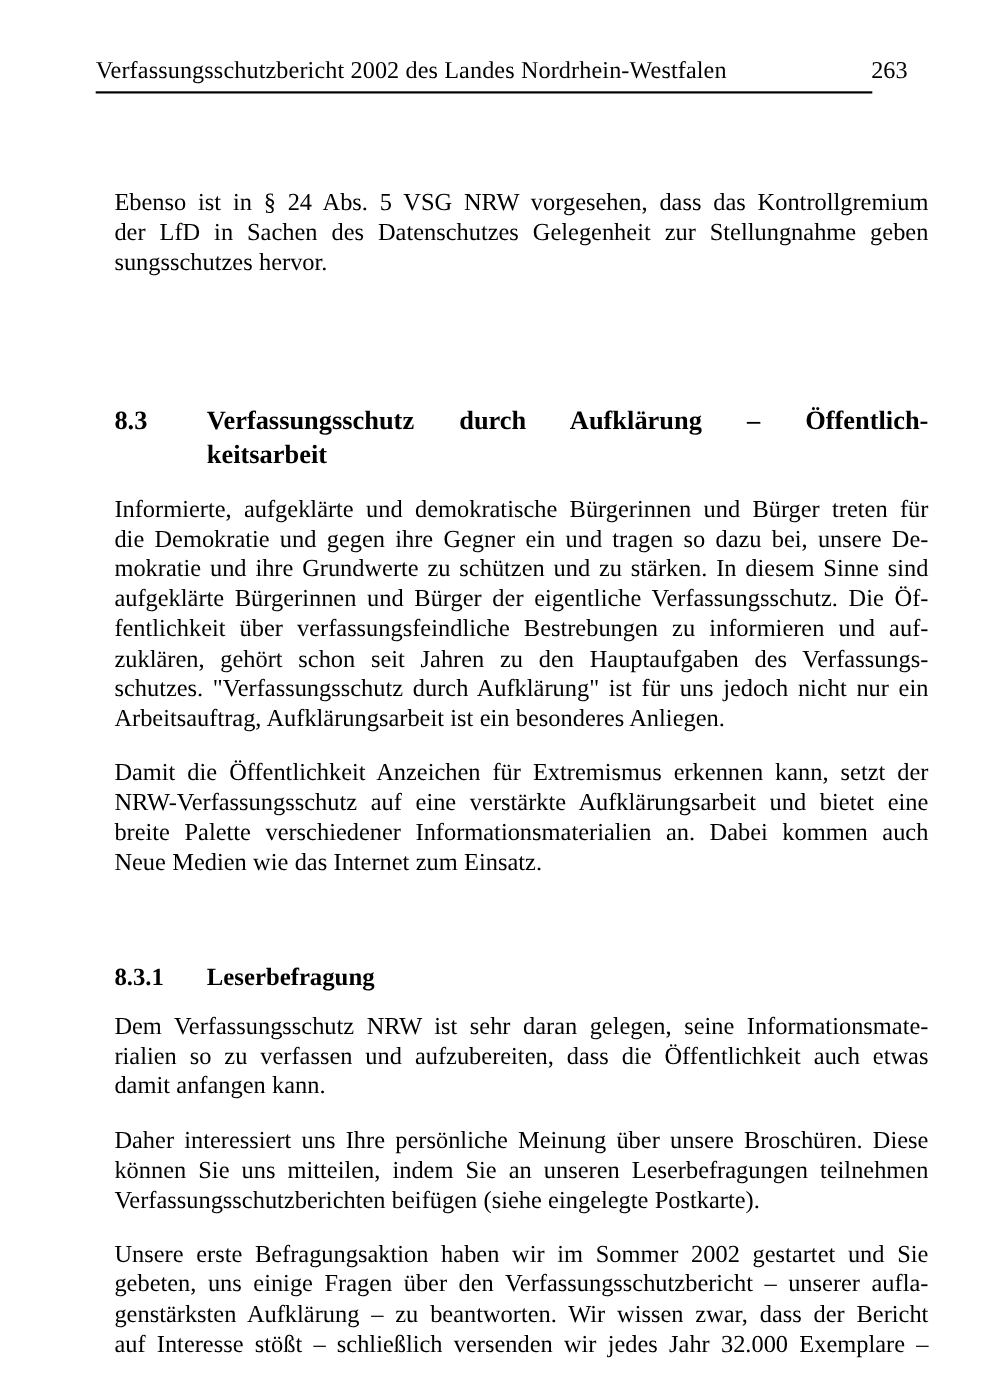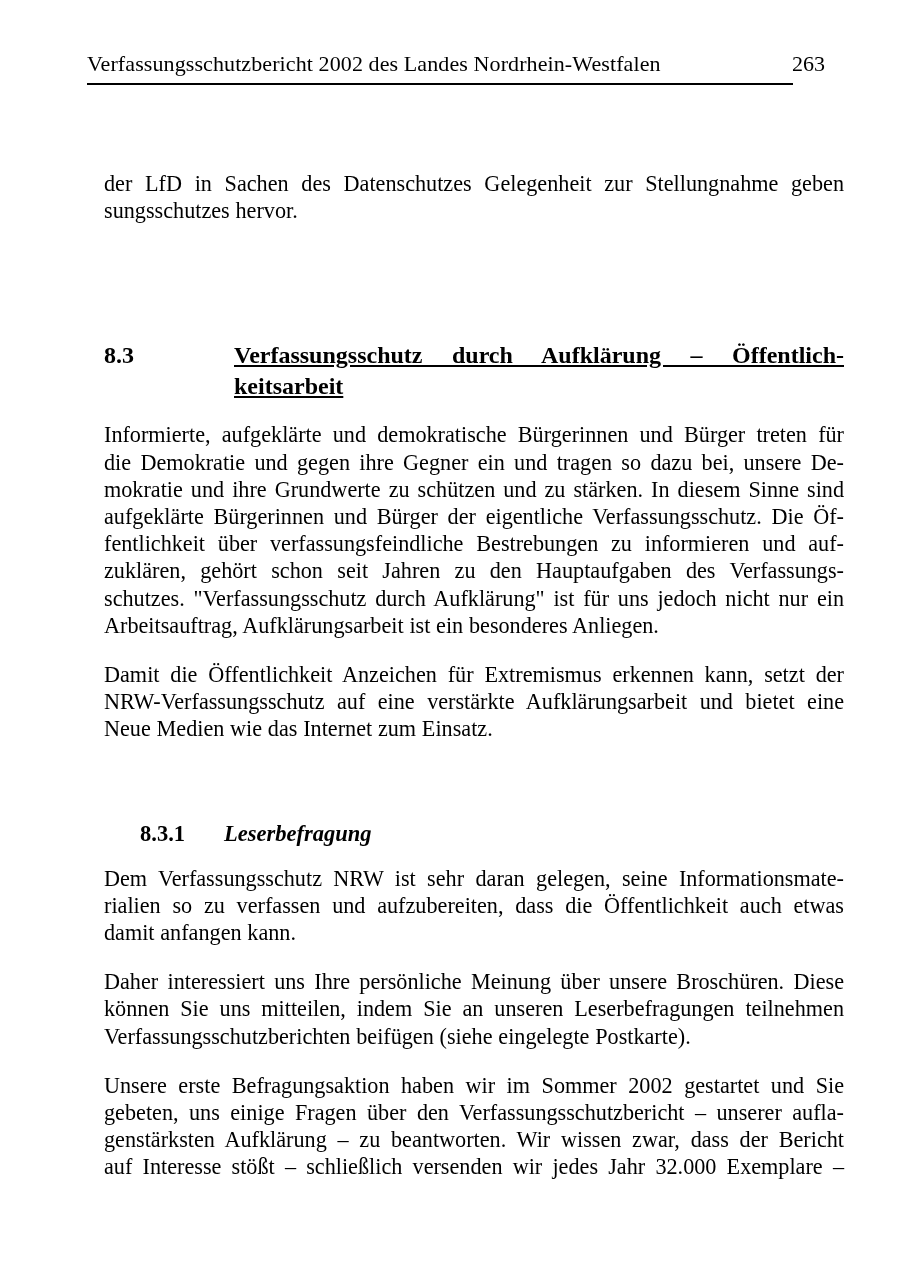--- a/index.html
+++ b/index.html
@@ -86,29 +86,27 @@
   .h2 {
     margin: 0;
     padding: 0;
     font-size: 24px;
     font-weight: bold;
     line-height: 31px;
   }
   .h2-wrap {
     display: flex;
     align-items: flex-start;
-    gap: 46px;
   }
   .h2-num {
     flex: 0 0 84px;
     width: 84px;
   }
   .h2-text {
     flex: 1 1 auto;
-    text-decoration: underline;
   }
   .h2-text .jline {
     text-align: justify;
     text-align-last: justify;
   }
   .h2-text .jlast {
     text-align: right;
     text-align-last: left;
   }
 
@@ -119,23 +117,22 @@
     font-weight: bold;
     line-height: 29px;
   }
   .h3-wrap {
     display: flex;
     align-items: flex-start;
   }
   .h3-num {
     flex: 0 0 84px;
     width: 84px;
-    margin-left: 36px;
-  }
-  .h3-text { flex: 1 1 auto; font-style: italic; }
+  }
+  .h3-text { flex: 1 1 auto; }
 
   
   .gap-before-h2 { height: 94px; }
   .gap-after-h2  { height: 19px; }
   .gap-before-h3 { height: 54px; }
   .gap-after-h3  { height: 17px; }
 </style>
 </head>
 <body>
 
@@ -145,20 +142,21 @@
     <div class="header-row">
       <span class="header-title">Verfassungsschutzbericht 2002 des Landes Nordrhein-Westfalen</span>
       <span class="header-pageno">263</span>
     </div>
     <div class="header-rule"></div>
   </div>
 
   <div class="content">
 
     <p class="body">
+      <span class="jline">Ebenso ist in § 24 Abs. 5 VSG NRW vorgesehen, dass das Kontrollgremium</span>
       <span class="jline">der LfD in Sachen des Datenschutzes Gelegenheit zur Stellungnahme geben</span>
       <span class="jlast">sungsschutzes hervor.</span>
     </p>
 
     <div class="gap-before-h2"></div>
 
     <div class="h2">
       <div class="h2-wrap">
         <div class="h2-num">8.3</div>
         <div class="h2-text">
@@ -177,20 +175,21 @@
       <span class="jline">aufgeklärte Bürgerinnen und Bürger der eigentliche Verfassungsschutz. Die Öf-</span>
       <span class="jline">fentlichkeit über verfassungsfeindliche Bestrebungen zu informieren und auf-</span>
       <span class="jline">zuklären, gehört schon seit Jahren zu den Hauptaufgaben des Verfassungs-</span>
       <span class="jline">schutzes. "Verfassungsschutz durch Aufklärung" ist für uns jedoch nicht nur ein</span>
       <span class="jlast">Arbeitsauftrag, Aufklärungsarbeit ist ein besonderes Anliegen.</span>
     </p>
 
     <p class="body">
       <span class="jline">Damit die Öffentlichkeit Anzeichen für Extremismus erkennen kann, setzt der</span>
       <span class="jline">NRW-Verfassungsschutz auf eine verstärkte Aufklärungsarbeit und bietet eine</span>
+      <span class="jline">breite Palette verschiedener Informationsmaterialien an. Dabei kommen auch</span>
       <span class="jlast">Neue Medien wie das Internet zum Einsatz.</span>
     </p>
 
     <div class="gap-before-h3"></div>
 
     <div class="h3">
       <div class="h3-wrap">
         <div class="h3-num">8.3.1</div>
         <div class="h3-text">Leserbefragung</div>
       </div>

